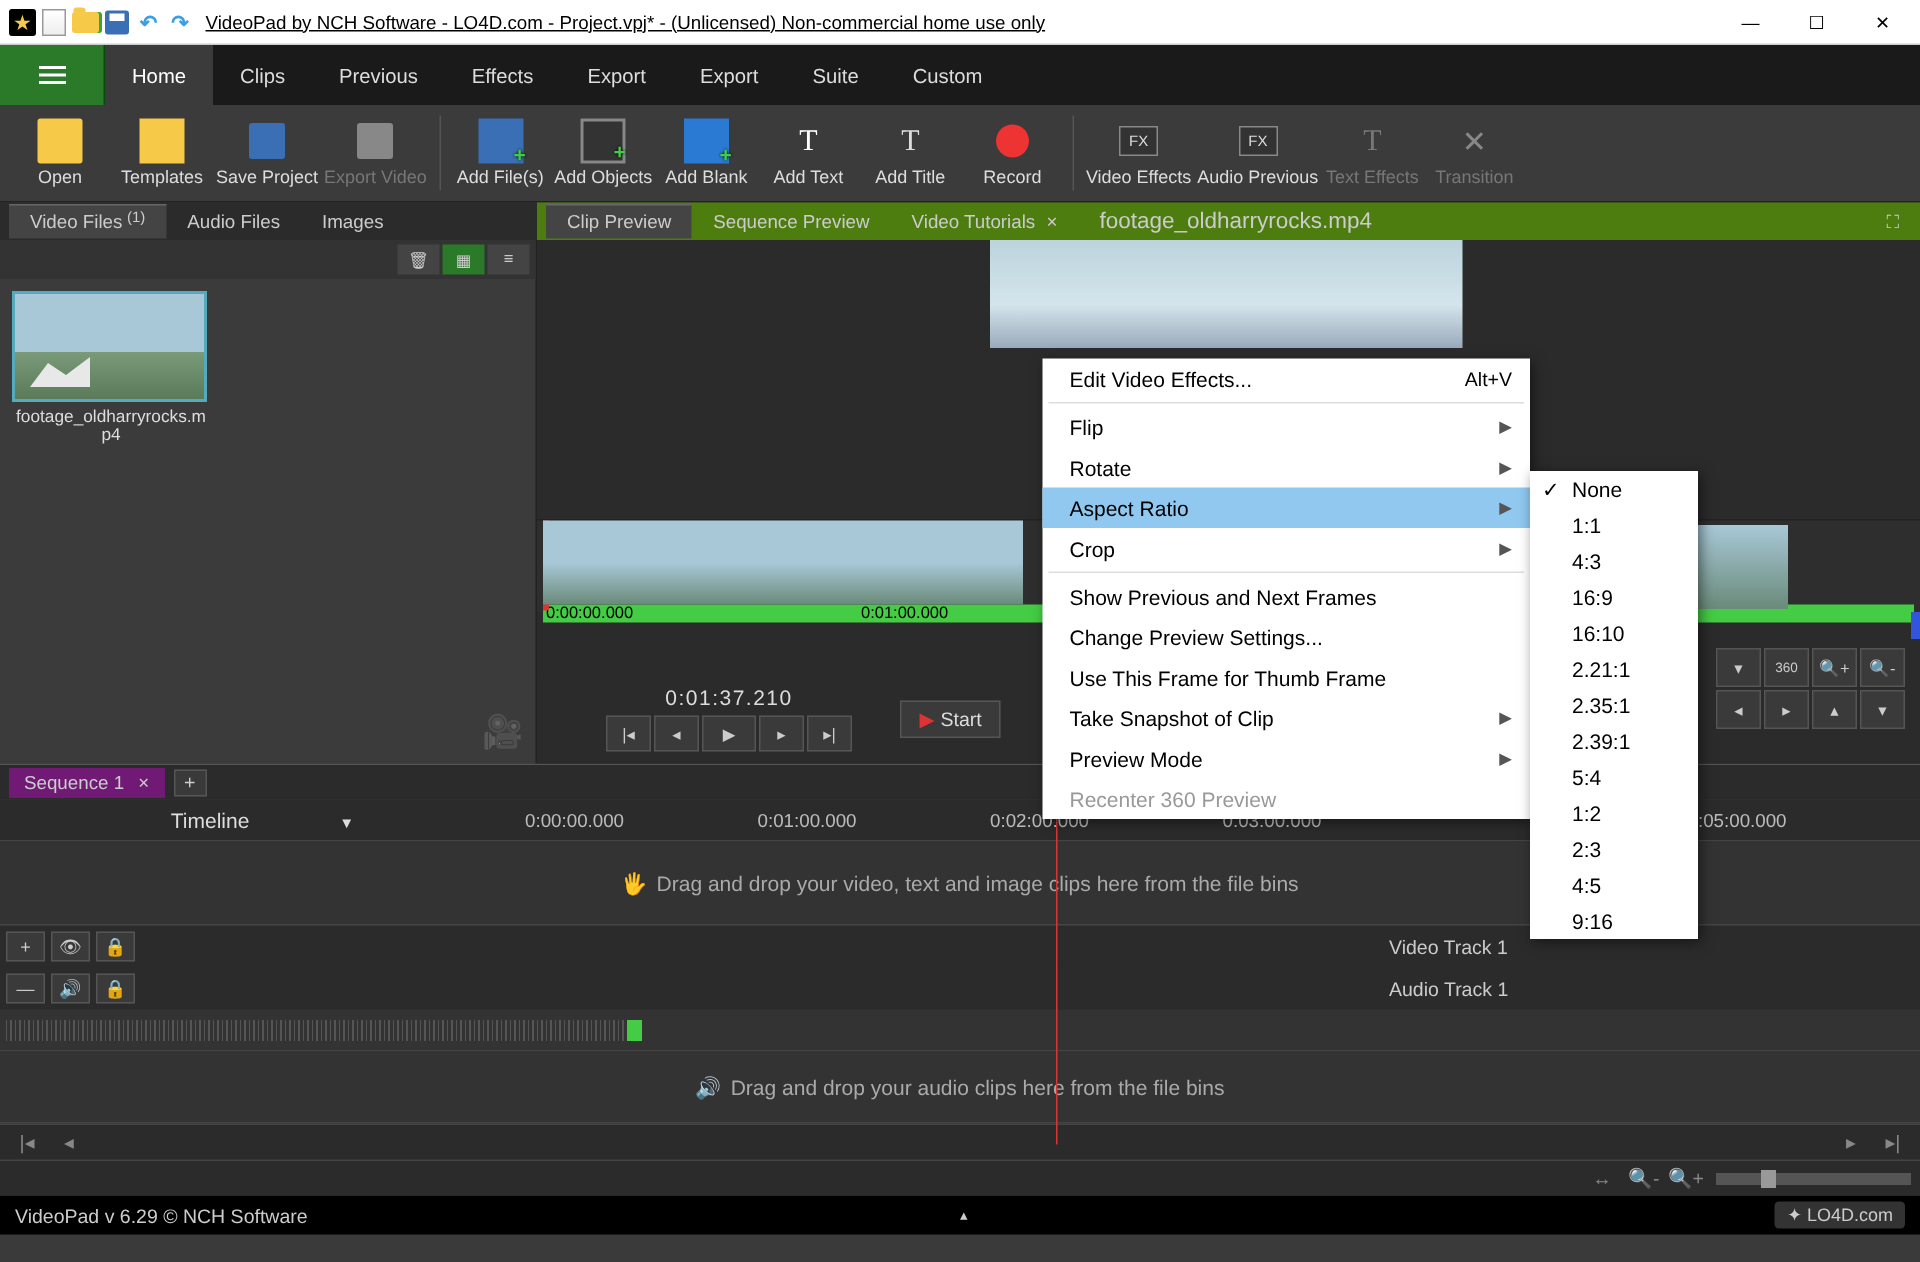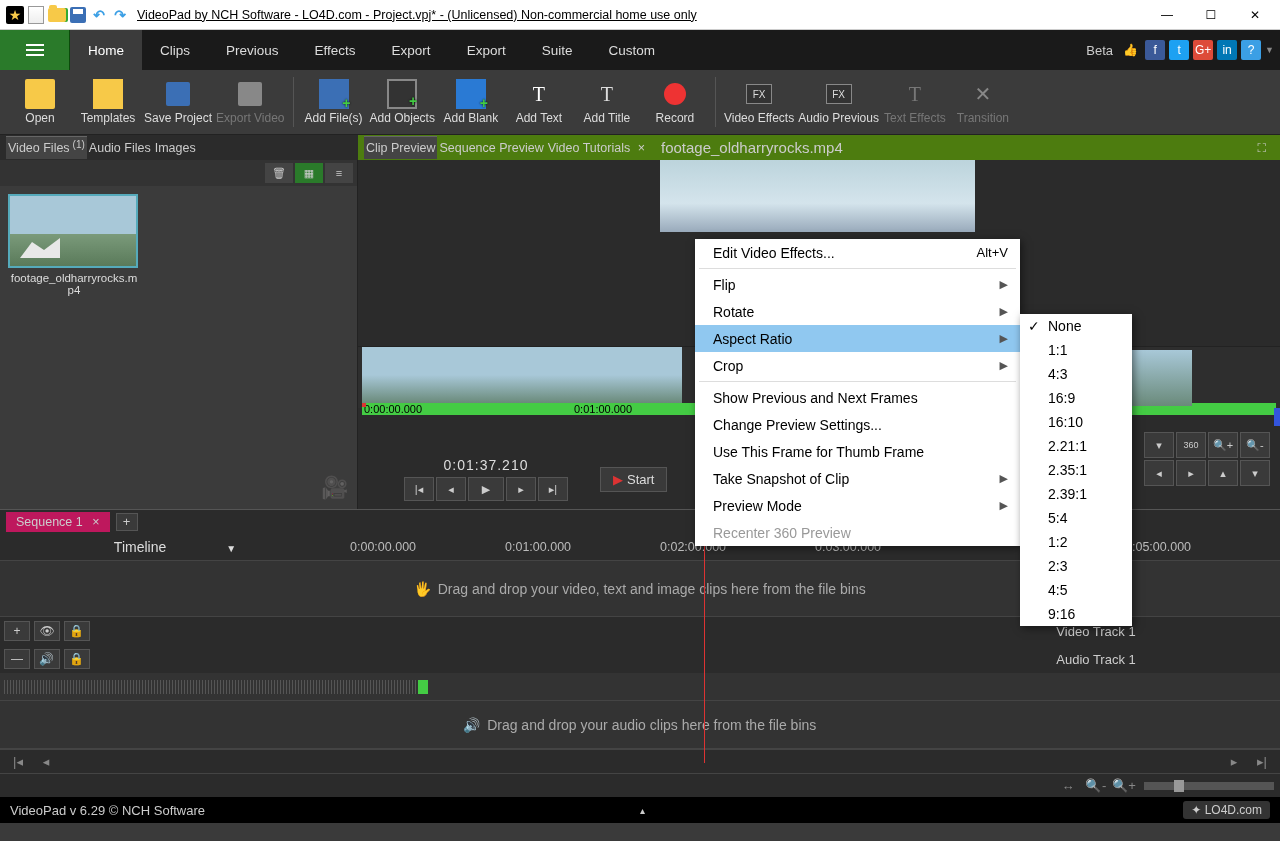--- a/index.html
+++ b/index.html
@@ -50,21 +50,21 @@
 .ri-addo{background:#333;border:2px solid #888;width:22px;height:22px;}
 .ri-addb{background:#2a7ad4;width:22px;height:22px;}
 .ri-text{color:#fff;font-size:24px;font-family:serif;}
 .ri-title{color:#ddd;font-size:22px;font-family:serif;}
 .ri-rec{background:#e33;width:22px;height:22px;border-radius:50%;}
 .ri-vfx{background:#333;border:1px solid #888;width:26px;height:20px;display:flex;align-items:center;justify-content:center;color:#ddd;font-size:10px;}
 .ri-trans{color:#888;font-size:24px;}
 
 
 .bintabs { height: 25px; background: #2b2b2b; display: flex; align-items: center; padding: 0 6px; }
-.bintabs .bt { padding: 4px 2px; font-size: 12.5px; color: #ccc; cursor:pointer; }
+.bintabs .bt { padding: 4px 14px; font-size: 12.5px; color: #ccc; cursor:pointer; }
 .bintabs .bt.active { background: #444; border-top:1px solid #666; }
 .bintabs .bt .sup { font-size:10px; position:relative; top:-4px; margin-left:3px; }
 
 .workspace { display: flex; height: 349px; }
 .binpanel { width: 358px; background: #3b3b3b; border-right:1px solid #222; display:flex; flex-direction:column; }
 .bintools { height:26px; background:#333; display:flex; justify-content:flex-end; padding:0 4px; gap:2px; align-items:center; }
 .bintools .bt2 { width:28px; height:20px; background:#444; display:flex; align-items:center; justify-content:center; font-size:11px; cursor:pointer; }
 .bintools .bt2.act { background:#2a7a2a; }
 .bincontent { flex:1; padding:8px; display:flex; align-items:flex-start; }
 .clip { width:132px; text-align:center; }
@@ -101,38 +101,38 @@
 .ctxmenu .mi .arr { margin-left:auto; font-size:11px; color:#555; }
 .ctxmenu .mi .sc { margin-left:auto; font-size:13px; }
 .ctxmenu .msep { height:1px; background:#ddd; margin:2px 4px; }
 
 .submenu { position:absolute; left:1020px; top:314px; width:112px; background:#fff; color:#000; box-shadow:2px 2px 8px rgba(0,0,0,0.5); font-size:14px; z-index:101; }
 .submenu .si { height:24px; display:flex; align-items:center; padding:0 8px 0 28px; cursor:pointer; position:relative; }
 .submenu .si.chk::before { content:'✓'; position:absolute; left:8px; }
 
 
 .seqtabs { height:24px; background:#2b2b2b; display:flex; align-items:center; padding:0 6px; border-top:1px solid #555; }
-.seqtabs .st { padding:3px 10px; background:#be185d; font-size:12.5px; cursor:pointer; }
+.seqtabs .st { padding:3px 10px; background:#701a75; font-size:12.5px; cursor:pointer; }
 .seqtabs .addst { width:22px; height:18px; background:#3a3a3a; display:flex; align-items:center; justify-content:center; margin-left:6px; cursor:pointer; border:1px solid #555; }
 
 
 .timeline { background:#2b2b2b; }
 .tlhead { height:28px; display:flex; align-items:center; border-bottom:1px solid #444; }
 .tlhead .tlabel { width:420px; text-align:center; font-size:14px; color:#ddd; }
 .tlhead .tlabel .dd { margin-left:60px; font-size:10px; }
 .tlhead .ticks { flex:1; display:flex; font-size:12.5px; color:#bbb; }
 .tlhead .ticks span { width:155px; }
 .tltrack { height:56px; background:#333; border-bottom:1px solid #444; display:flex; align-items:center; justify-content:center; font-size:14px; color:#aaa; position:relative; }
 .playhead { position:absolute; left:704px; top:0; width:1px; height:230px; background:#d33; z-index:5; }
 .playhead::before { content:''; position:absolute; top:-6px; left:-4px; width:9px; height:9px; background:#d33; border-radius:50%; }
 .timeline-wrap { position:relative; }
 
 .trackctl { height:28px; background:#2b2b2b; display:flex; align-items:center; gap:4px; padding:0 4px; }
 .trackctl .tcb { width:26px; height:20px; background:#3a3a3a; border:1px solid #555; display:flex; align-items:center; justify-content:center; font-size:12px; cursor:pointer; }
-.trackctl .tname { margin-left:auto; margin-right:10px; font-size:13px; color:#ccc; width:340px; text-align:center; }
+.trackctl .tname { margin-left:auto; margin-right:10px; font-size:13px; color:#ccc; width:340px; text-align:left; }
 .audiotrack { height:28px; background:#333; border-bottom:1px solid #444; display:flex; align-items:center; }
 .audiotrack .wav { width:414px; height:14px; background:repeating-linear-gradient(90deg,#555 0,#555 1px,#333 1px,#333 3px); margin-left:4px; }
 .audiotrack .wav.g { background:#4c4; width:10px; margin-left:0; }
 
 
 .btmrow { height:24px; background:#2b2b2b; display:flex; align-items:center; padding:0 6px; gap:4px; border-top:1px solid #444; }
 .btmrow .bb { width:24px; height:18px; display:flex; align-items:center; justify-content:center; color:#888; cursor:pointer; font-size:13px; }
 .btmrow .zoom { width:130px; height:8px; background:#555; margin-left:4px; position:relative; }
 .btmrow .zoom::after { content:''; position:absolute; left:30px; top:-2px; width:10px; height:12px; background:#999; }
 
@@ -179,30 +179,20 @@
     </div>
   <div class="tab active">Home</div>
   <div class="tab">Clips</div>
   <div class="tab">Previous</div>
   <div class="tab">Effects</div>
   <div class="tab">Export</div>
   <div class="tab">Export</div>
   <div class="tab">Suite</div>
   <div class="tab">Custom</div>
   <div class="spacer"></div>
-  <div class="beta">
-    <span style="color:#ccc;font-size:13px;margin-right:4px;">Beta</span>
-    <span class="soc like">👍</span>
-    <span class="soc fb">f</span>
-    <span class="soc tw">t</span>
-    <span class="soc gp">G+</span>
-    <span class="soc li">in</span>
-    <span class="soc help">?</span>
-    <span style="color:#888;font-size:9px;">▼</span>
-  </div>
 </div>
 
 <div class="ribbon">
   <div class="btn">
       <div class="ri ri-open"></div>
       <div class="lbl">Open</div>
     </div>
   <div class="btn">
       <div class="ri ri-tpl"></div>
       <div class="lbl">Templates</div>

